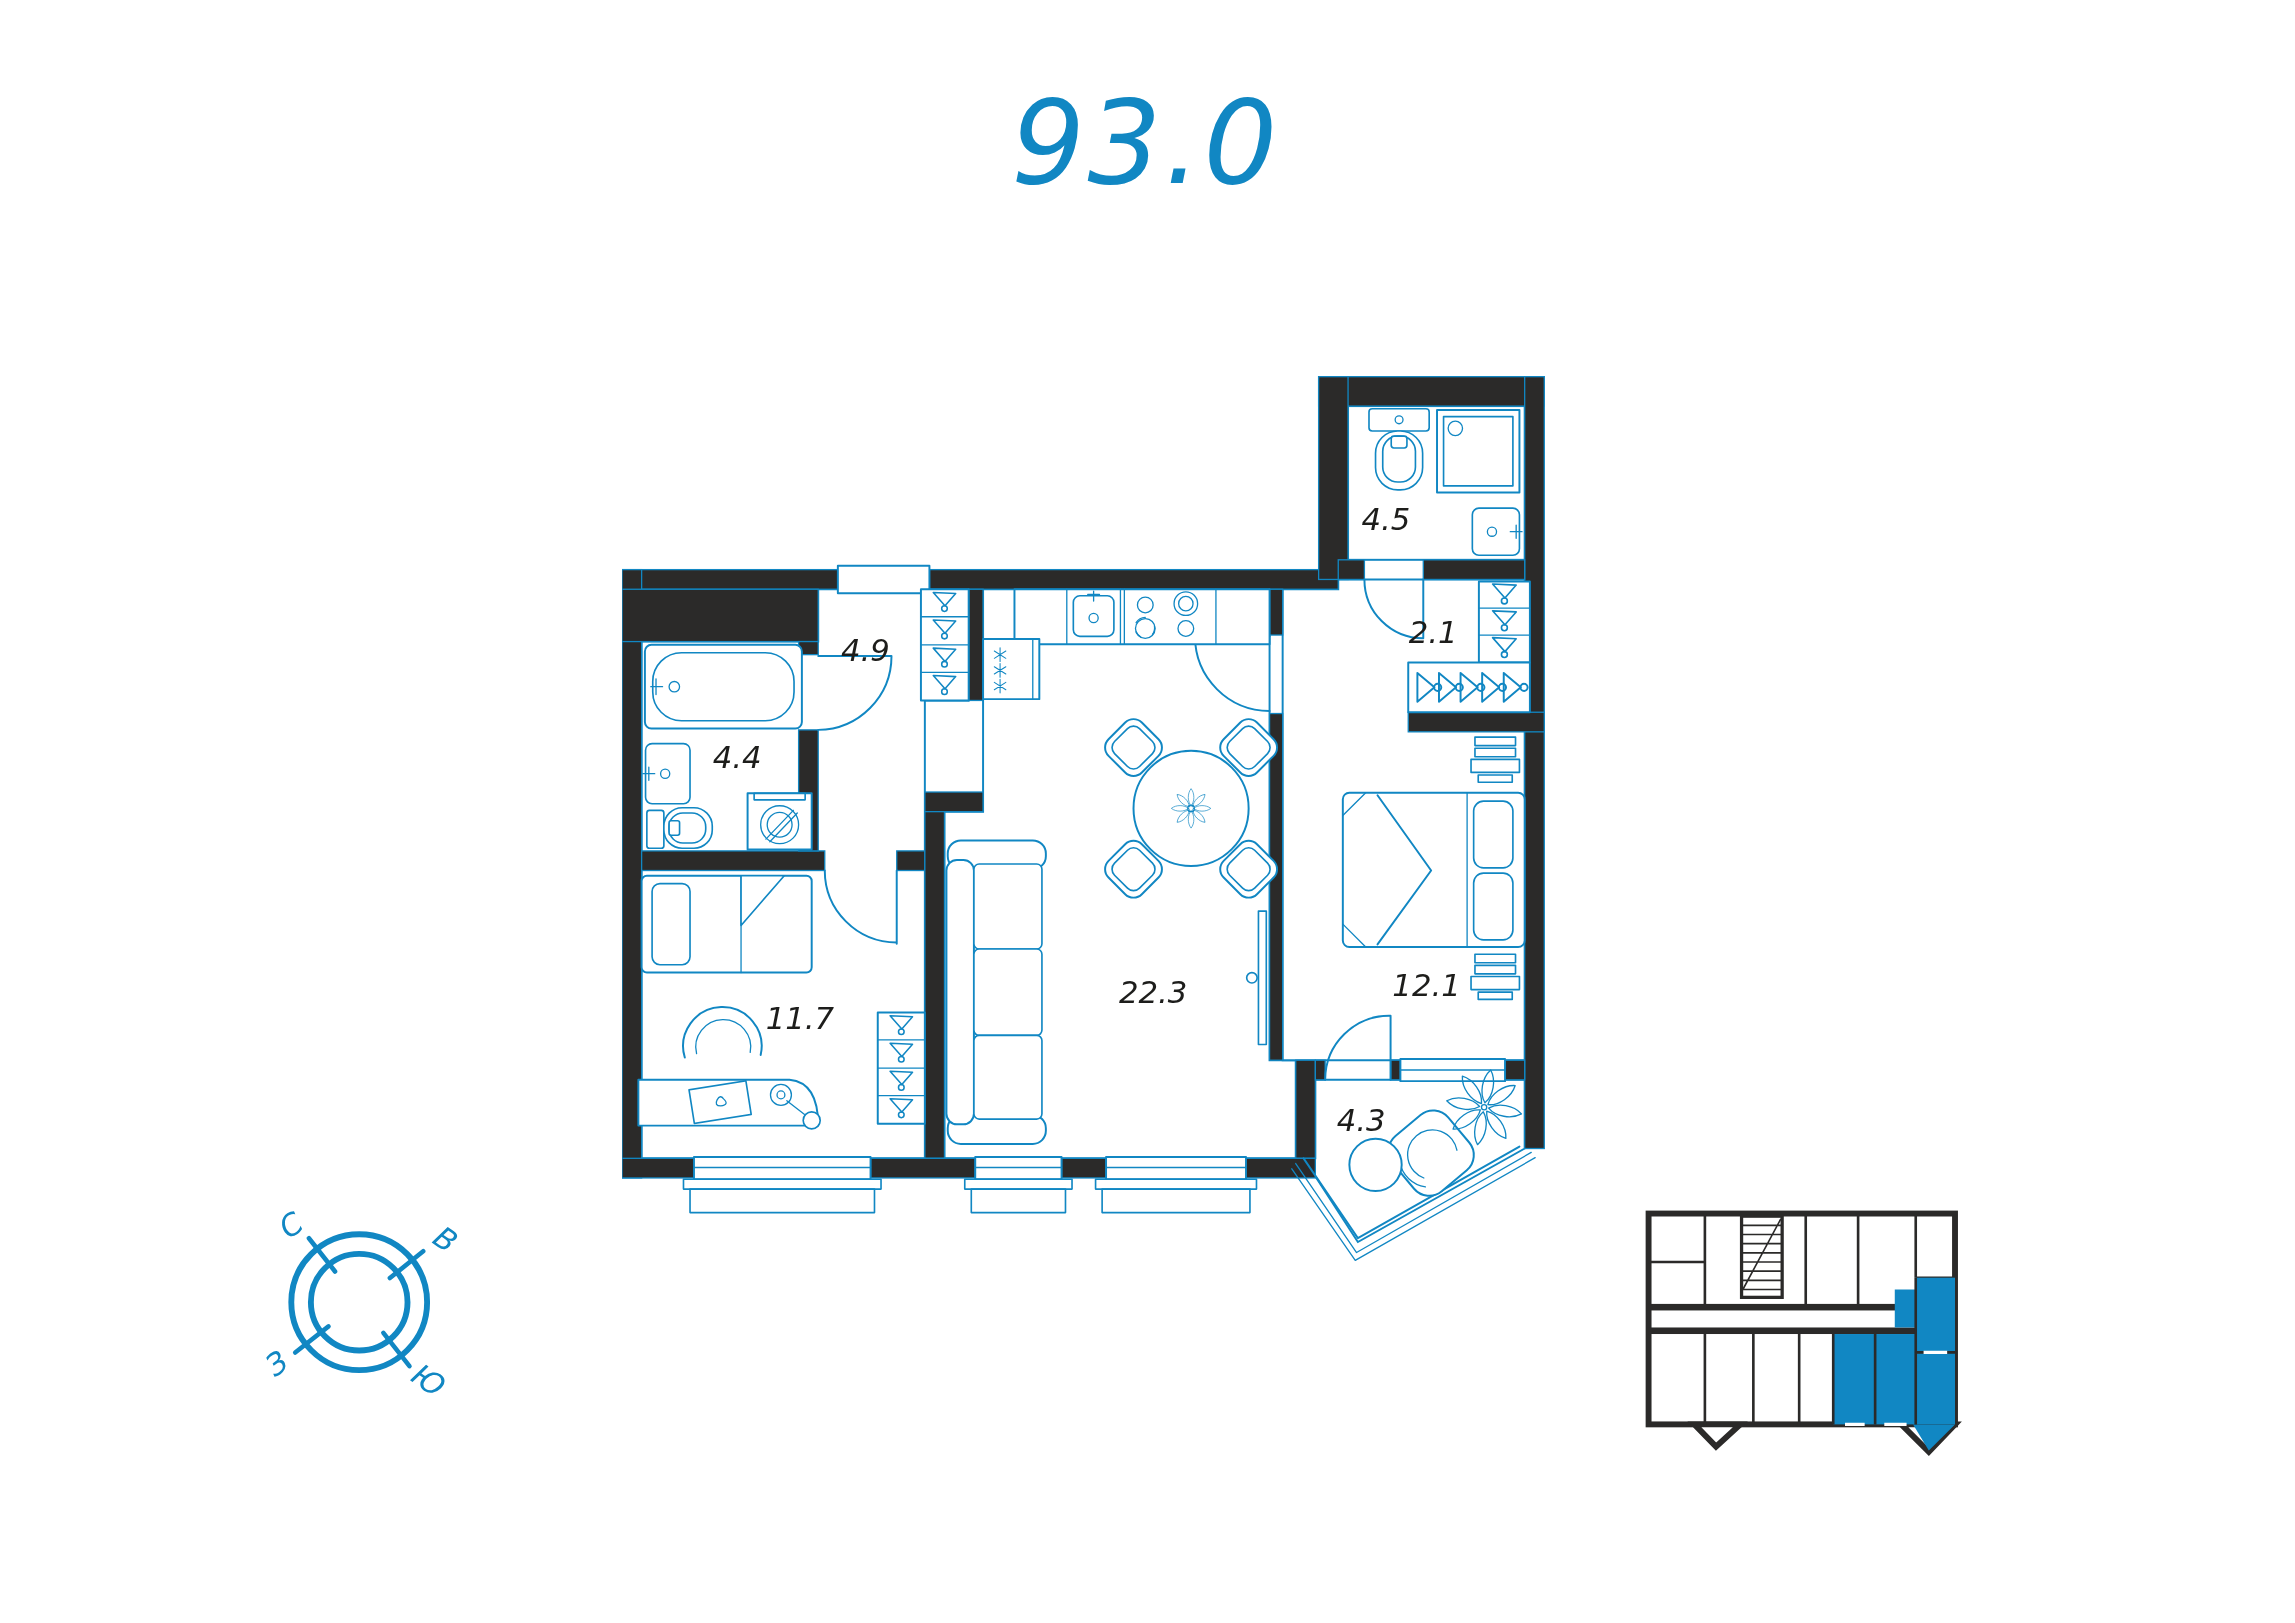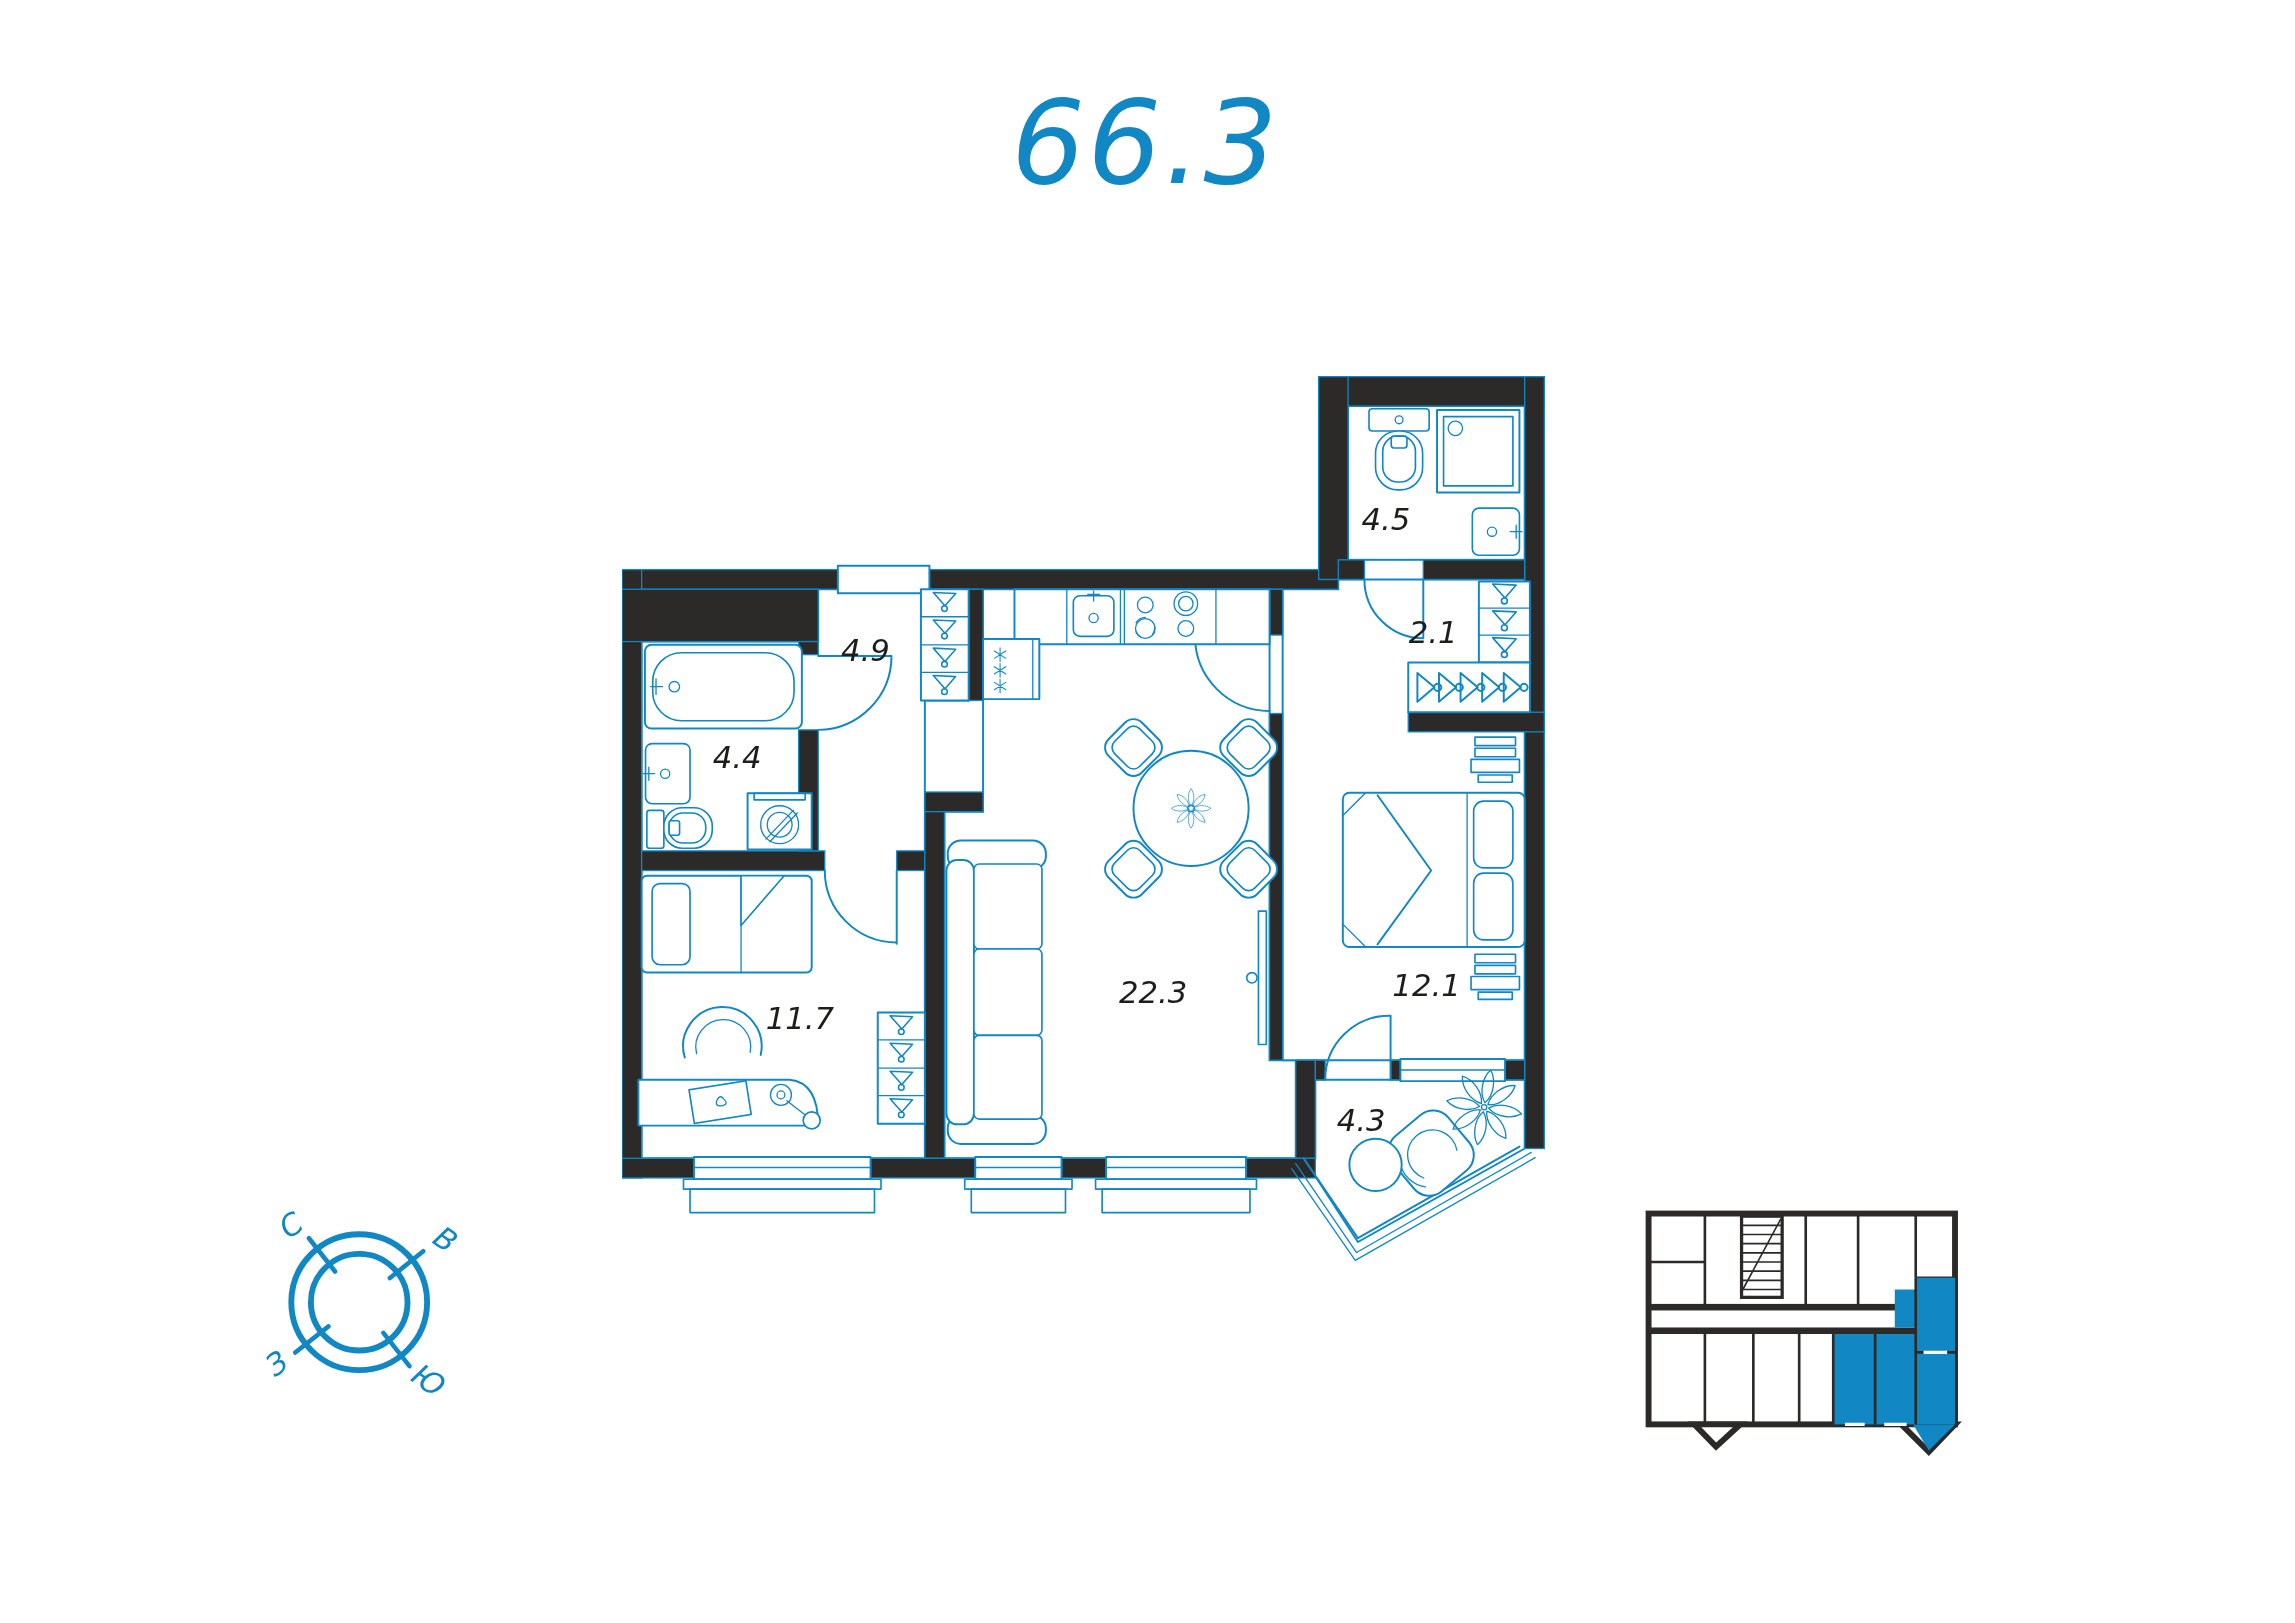--- a/index.html
+++ b/index.html
@@ -26,21 +26,21 @@
   .m-wall{stroke:#2b2a29;fill:none;}
   .m-fill{fill:#2b2a29;}
   .m-blue{fill:#1187c3;}
   .m-white{stroke:#ffffff;fill:none;}
 </style>
 </head>
 <body>
 
 <div class="page">
 
-  <div class="title">66.3</div>
+  <div class="title">93.0</div>
 
   <svg class="svg-plan" width="955" height="910" viewBox="0 0 1460 1390">
     <defs>
       <g id="hgd">
           <path class="ln" d="M-22,0 L22,2 L1,26 Z"></path>
           <circle class="ln" cx="0" cy="31.5" r="5.5"></circle>
         </g>
       <g id="hgr">
           <path class="ln" d="M0,-22 L0,22 L26,0 Z"></path>
           <circle class="ln" cx="31" cy="0" r="5.5"></circle>

